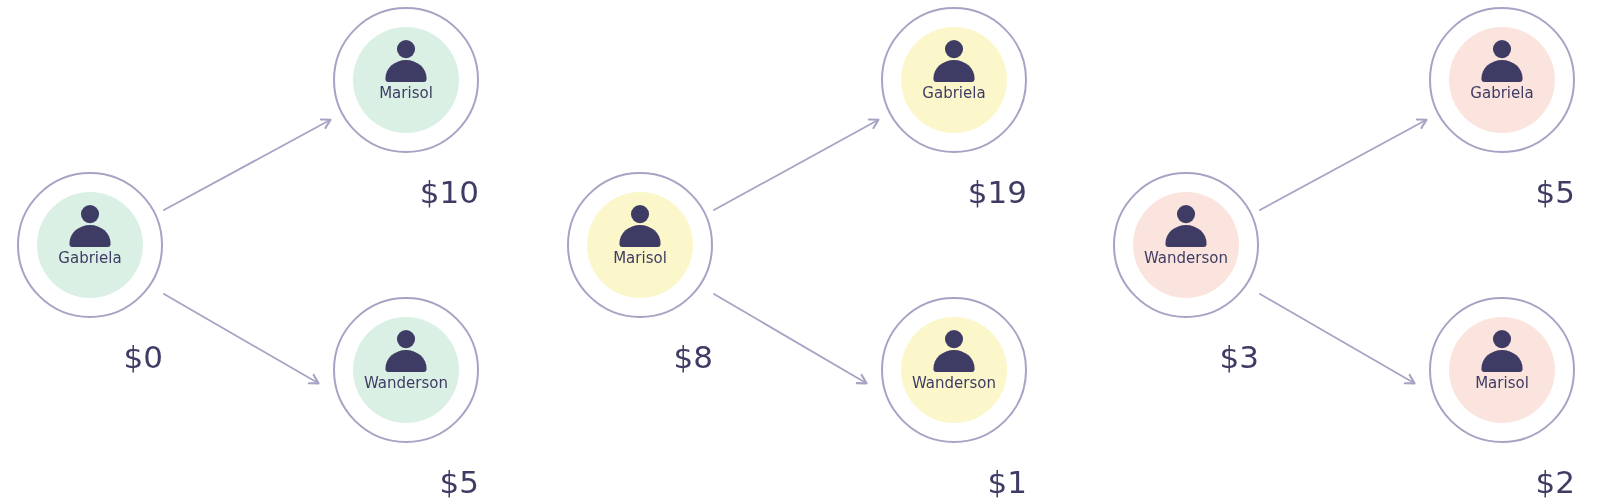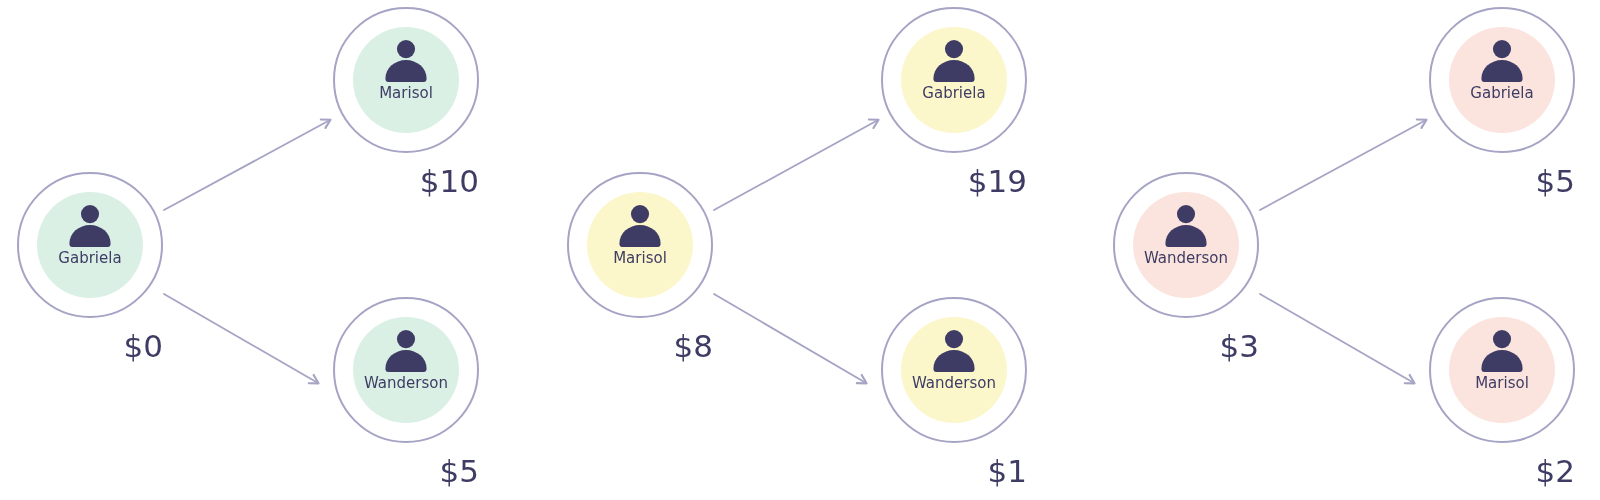--- a/index.html
+++ b/index.html
@@ -69,21 +69,21 @@
   .person-svg * { fill: var(--ink); }
 
   .pname {
     color: var(--ink);
     font-size: 15px;
     line-height: 1.1;
     white-space: nowrap;
   }
 
   .money {
-    margin-top: 11px;
+    margin-top: 22px;
     color: var(--ink);
     font-size: 31px;
     font-weight: 500;
     line-height: 1.1;
     text-align: center;
     white-space: nowrap;
   }
 </style>
 </head>
 <body>

